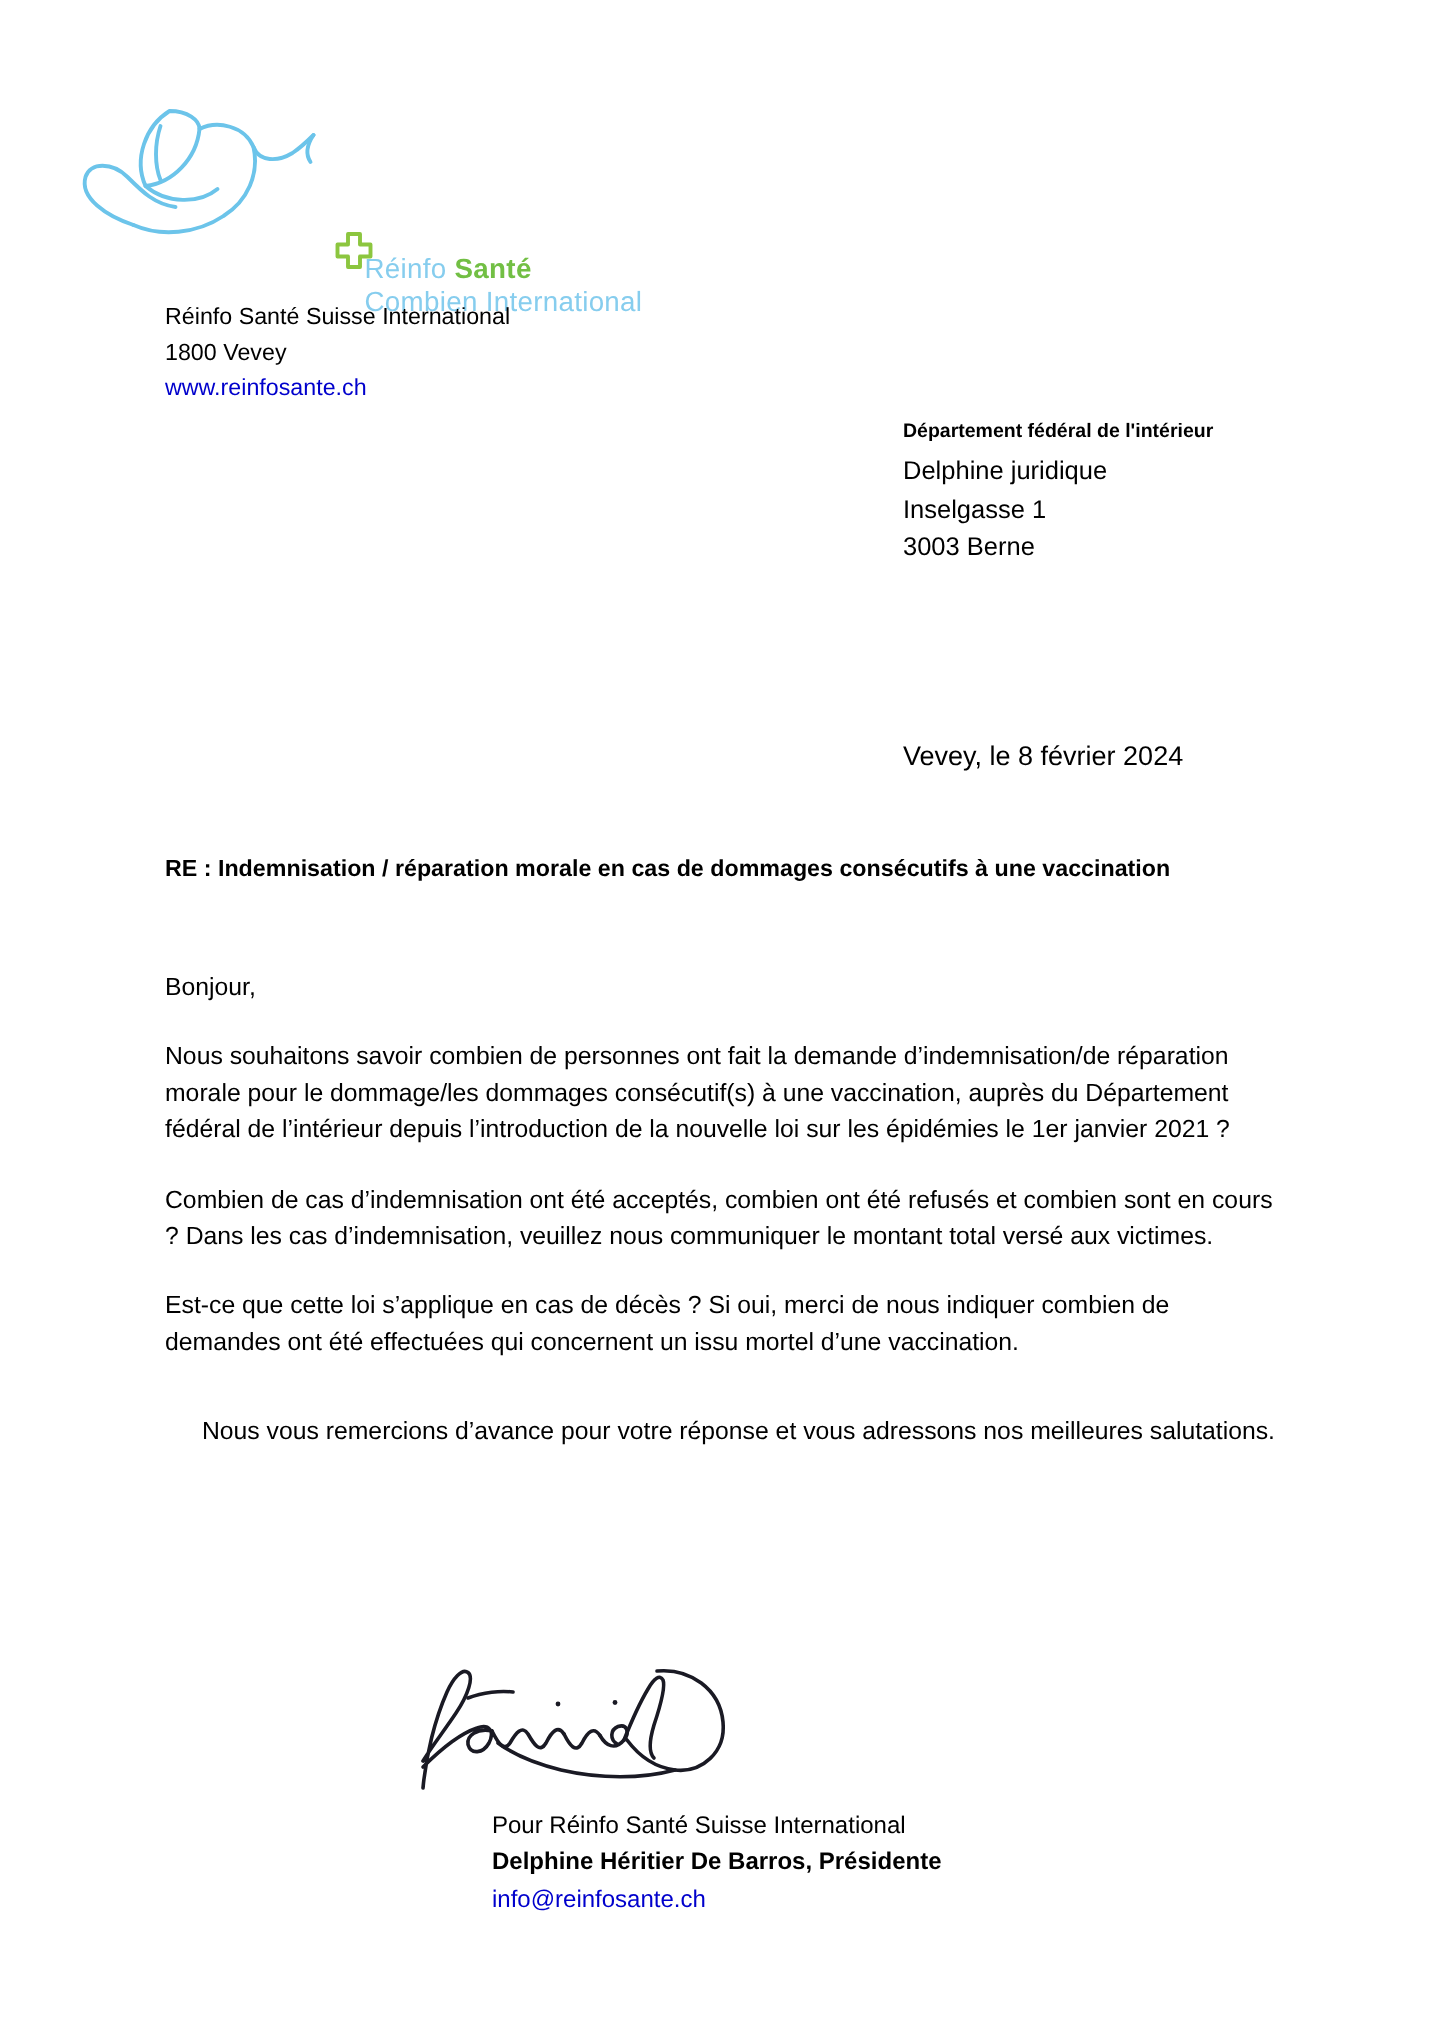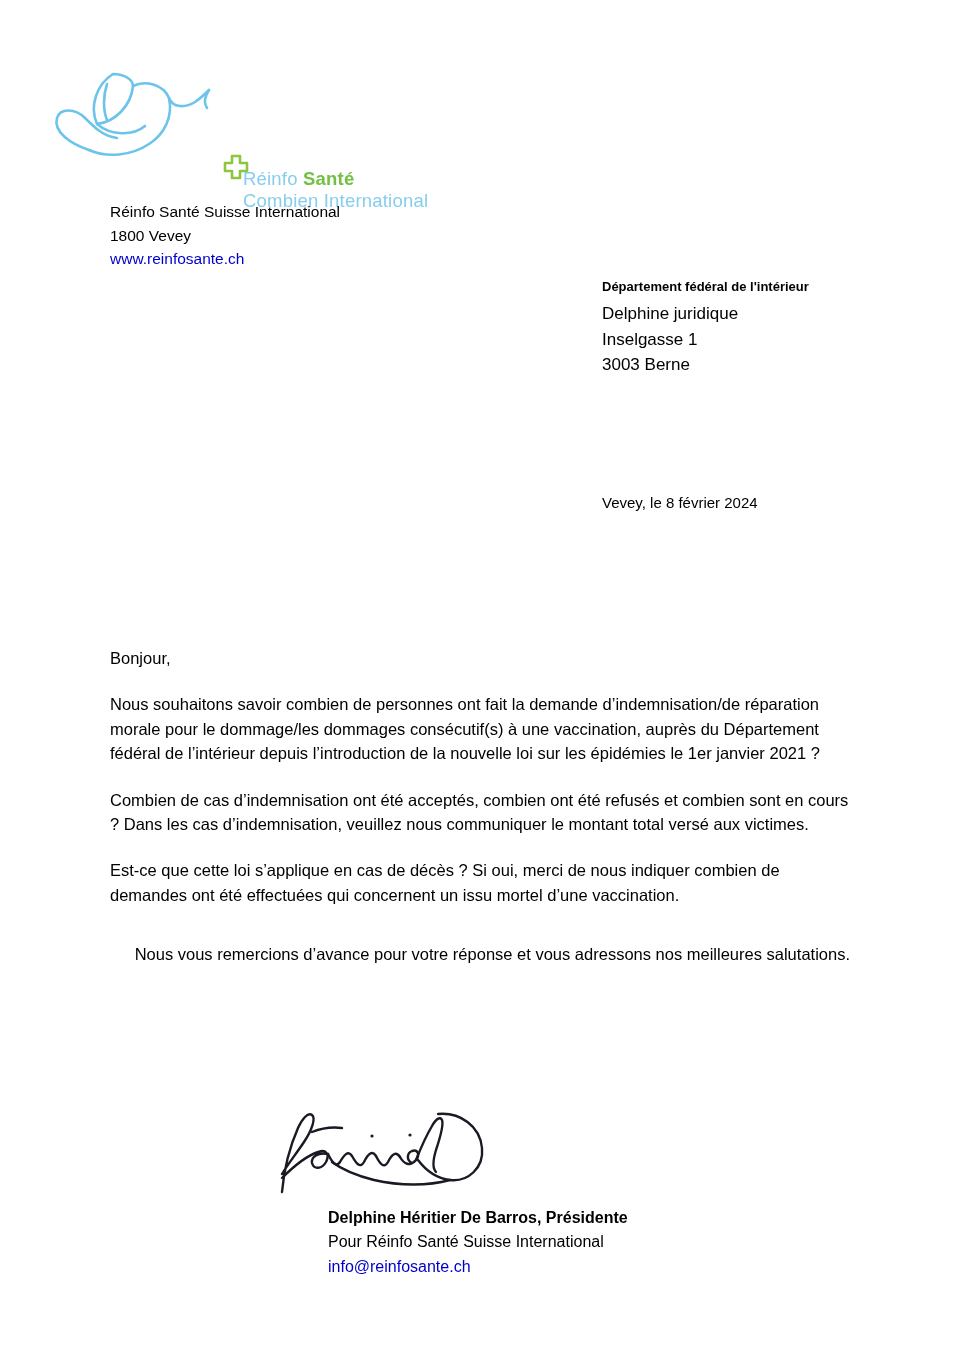--- a/index.html
+++ b/index.html
@@ -85,21 +85,21 @@
   .recipient-line {
     font-size: 17px;
     white-space: nowrap;
     line-height: 1.5;
   }
 
   .dateline {
     position: absolute;
     left: 602px;
     top: 478px;
-    font-size: 15px;
+    font-size: 18px;
     white-space: nowrap;
   }
 
   .subject {
     position: absolute;
     left: 110px;
     top: 555px;
     font-size: 15.5px;
     font-weight: bold;
     white-space: nowrap;
@@ -196,20 +196,21 @@
 
   <div class="recipient-block">
     <div class="recipient-org">Département fédéral de l'intérieur</div>
     <div class="recipient-line">Delphine juridique</div>
     <div class="recipient-line">Inselgasse 1</div>
     <div class="recipient-line">3003 Berne</div>
   </div>
 
   <div class="dateline">Vevey, le 8 février 2024</div>
 
+  <div class="subject">RE : Indemnisation / réparation morale en cas de dommages consécutifs à une vaccination</div>
 
   <div class="body-block">
     <p class="salutation">Bonjour,</p>
     <p class="para">Nous souhaitons savoir combien de personnes ont fait la demande d’indemnisation/de réparation morale pour le dommage/les dommages consécutif(s) à une vaccination, auprès du Département fédéral de l’intérieur depuis l’introduction de la nouvelle loi sur les épidémies le 1er janvier 2021 ?</p>
     <p class="para">Combien de cas d’indemnisation ont été acceptés, combien ont été refusés et combien sont en cours ? Dans les cas d’indemnisation, veuillez nous communiquer le montant total versé aux victimes.</p>
     <p class="para">Est-ce que cette loi s’applique en cas de décès ? Si oui, merci de nous indiquer combien de demandes ont été effectuées qui concernent un issu mortel d’une vaccination.</p>
     <p class="para closing">Nous vous remercions d’avance pour votre réponse et vous adressons nos meilleures salutations.</p>
   </div>
 
   <div class="signature-area">
@@ -233,19 +234,19 @@
 
         <path d="M148 54 C 152 44, 158 30, 164 20 C 168 13, 172 10, 174 14 C 176 19, 172 32, 168 44 C 165 54, 164 62, 168 66"></path>
 
         <path d="M170 8 C 192 6, 212 20, 214 42 C 216 62, 200 76, 182 74 C 166 72, 156 62, 150 54"></path>
 
         <path d="M182 74 C 160 80, 132 80, 106 74 C 86 69, 72 62, 64 56"></path>
       </svg>
     </span>
 
     <div class="signoff-block">
+      <div class="signoff-line">Pour Réinfo Santé Suisse International</div>
       <div class="signoff-line bold">Delphine Héritier De Barros, Présidente</div>
-      <div class="signoff-line">Pour Réinfo Santé Suisse International</div>
       <div class="signoff-line"><span class="hyperlink">info@reinfosante.ch</span></div>
     </div>
   </div>
 
 </div>
 
 </body></html>

